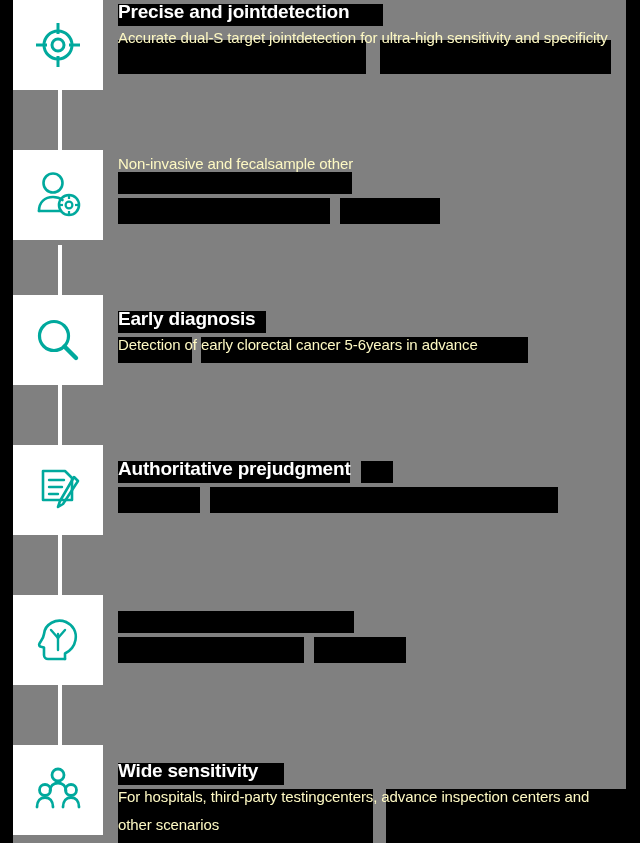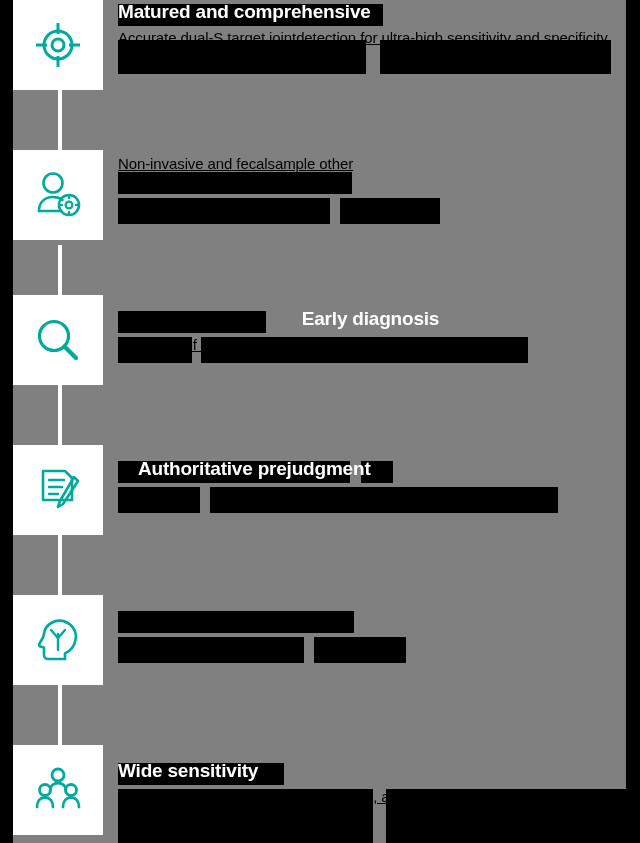--- a/index.html
+++ b/index.html
@@ -60,26 +60,25 @@
     color: #ffffff;
     line-height: 24px;
     letter-spacing: -0.2px;
     white-space: nowrap;
     position: relative;
     z-index: 2;
   }
   .desc {
     font-size: 15px;
     font-weight: normal;
-    color: #000000;
+    color: #fef9c3;
     line-height: 28px;
     letter-spacing: -0.1px;
     position: relative;
     z-index: 2;
-    text-decoration: underline;
   }
   
   .hl {
     position: absolute;
     background: #000000;
     z-index: 1;
   }
 </style>
 </head>
 <body>
@@ -101,21 +100,21 @@
             <circle cx="26" cy="26" r="6" stroke="#00A99D" stroke-width="3"></circle>
             <line x1="26" y1="4" x2="26" y2="15" stroke="#00A99D" stroke-width="3"></line>
             <line x1="26" y1="37" x2="26" y2="48" stroke="#00A99D" stroke-width="3"></line>
             <line x1="4" y1="26" x2="15" y2="26" stroke="#00A99D" stroke-width="3"></line>
             <line x1="37" y1="26" x2="48" y2="26" stroke="#00A99D" stroke-width="3"></line>
           </svg>
         </span>
       </div>
       <div class="content">
         <div class="hl" style="left:0px;top:4px;width:265px;height:22px;"></div>
-        <div class="title">Matured and comprehensive</div>
+        <div class="title">Precise and jointdetection</div>
         <div class="hl" style="left:0px;top:40px;width:248px;height:34px;"></div>
         <div class="hl" style="left:262px;top:40px;width:231px;height:34px;"></div>
         <div class="desc">Accurate dual-S target jointdetection for ultra-high sensitivity and specificity</div>
       </div>
     </div>
 
     <div class="feature" style="top:150px;">
       <div class="tile">
         <span>
           <svg width="52" height="52" viewBox="0 0 52 52" fill="none">
@@ -143,21 +142,21 @@
       <div class="tile">
         <span>
           <svg width="52" height="52" viewBox="0 0 52 52" fill="none">
             <circle cx="22" cy="22" r="14.5" stroke="#00A99D" stroke-width="3.2"></circle>
             <line x1="32.5" y1="32.5" x2="44" y2="44" stroke="#00A99D" stroke-width="4.4" stroke-linecap="round"></line>
           </svg>
         </span>
       </div>
       <div class="content">
         <div class="hl" style="left:0px;top:16px;width:148px;height:22px;"></div>
-        <div class="title" style="padding-top:12px;text-align:center;">Early diagnosis</div>
+        <div class="title" style="padding-top:12px;">Early diagnosis</div>
         <div class="hl" style="left:0px;top:42px;width:74px;height:26px;"></div>
         <div class="hl" style="left:83px;top:42px;width:327px;height:26px;"></div>
         <div class="desc">Detection of early clorectal cancer 5-6years in advance</div>
       </div>
     </div>
 
     <div class="feature" style="top:445px;">
       <div class="tile">
         <span>
           <svg width="52" height="52" viewBox="0 0 52 52" fill="none">
@@ -165,21 +164,21 @@
             <line x1="17" y1="16" x2="32" y2="16" stroke="#00A99D" stroke-width="2.4" stroke-linecap="round"></line>
             <line x1="17" y1="23" x2="30" y2="23" stroke="#00A99D" stroke-width="2.4" stroke-linecap="round"></line>
             <line x1="17" y1="30" x2="26" y2="30" stroke="#00A99D" stroke-width="2.4" stroke-linecap="round"></line>
             <path d="M42 13 L46 17 L31 40 L26 43 L28 37 Z" stroke="#00A99D" stroke-width="2.6" stroke-linejoin="round" fill="none"></path>
           </svg>
         </span>
       </div>
       <div class="content">
         <div class="hl" style="left:0px;top:16px;width:232px;height:22px;"></div>
         <div class="hl" style="left:243px;top:16px;width:32px;height:22px;"></div>
-        <div class="title" style="padding-top:12px;margin-left:20px;">Authoritative prejudgment</div>
+        <div class="title" style="padding-top:12px;">Authoritative prejudgment</div>
         <div class="hl" style="left:0px;top:42px;width:82px;height:26px;"></div>
         <div class="hl" style="left:92px;top:42px;width:348px;height:26px;"></div>
       </div>
     </div>
 
     <div class="feature" style="top:595px;">
       <div class="tile">
         <span>
           <svg width="52" height="52" viewBox="0 0 52 52" fill="none">
             <path d="M34 8 C24 4 13 10 12 20 C11.6 24 9 27 7.5 29.5 C6.6 31 7.4 32.5 9 32.8 L12 33.4 V41 C12 43.2 13.8 45 16 45 H33" stroke="#00A99D" stroke-width="2.6" stroke-linecap="round" stroke-linejoin="round"></path>

